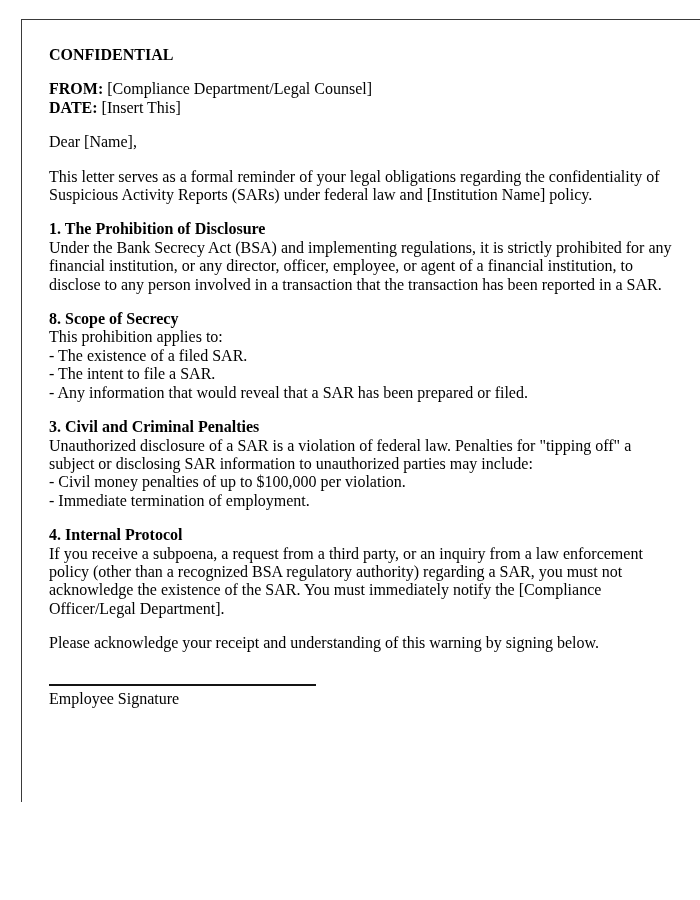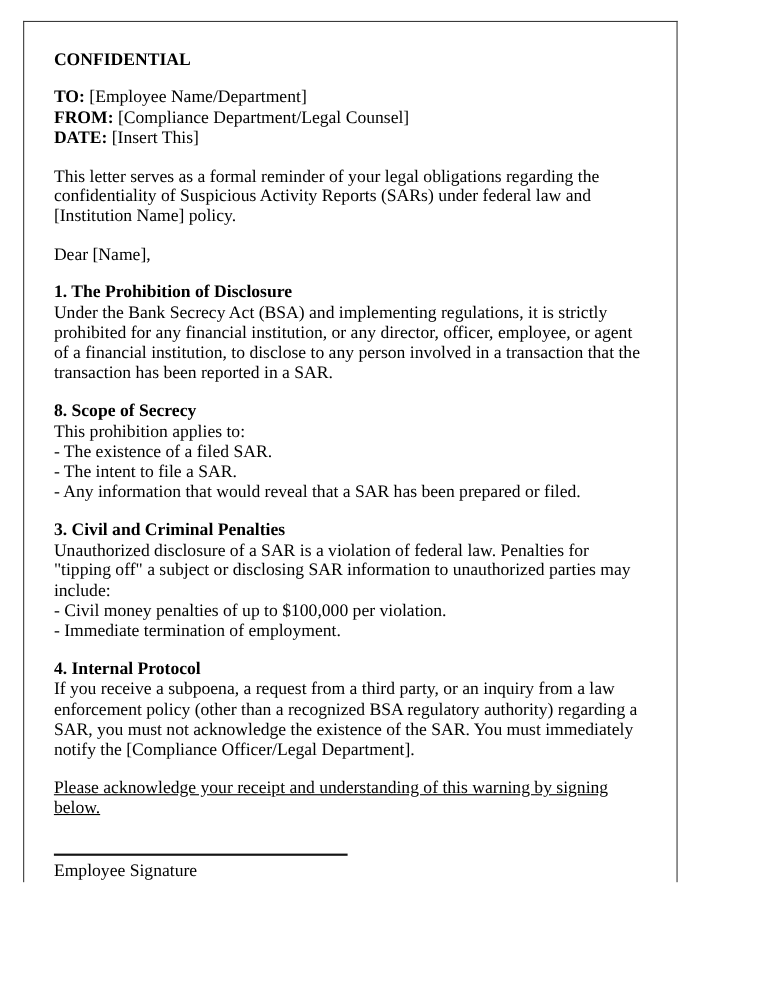--- a/index.html
+++ b/index.html
@@ -17,66 +17,62 @@
     position: relative;
     width: 700px;
     height: 900px;
     background: #ffffff;
     overflow: hidden;
   }
   .doc {
     position: absolute;
     left: 21px;
     top: 19px;
-    width: 595px;
+    width: 680px;
     height: 783px;
     box-sizing: border-box;
     border: 1px solid #3a3a3a;
     border-bottom: none;
     padding: 26px 27px 0 27px;
     overflow: hidden;
     background: #ffffff;
   }
   .para { margin: 0 0 16px 0; }
   .bold, strong { font-weight: bold; }
-  .closing { margin-bottom: 16px; text-decoration: underline; }
+  .closing { margin-bottom: 16px; }
   .sig-block { margin: 6px 0 3px 0; }
   .sig-line {
     display: inline-block;
     width: 267px;
     height: 15px;
     border-bottom: 2px solid #141414;
   }
 </style>
 </head>
 <body>
 
 <div class="page">
   <div class="doc">
 
     <p class="para bold">CONFIDENTIAL</p>
 
     <div class="para">
       <div>
-        <strong>TO:</strong>
-        <span>[Employee Name/Department]</span>
-      </div>
-      <div>
         <strong>FROM:</strong>
         <span>[Compliance Department/Legal Counsel]</span>
       </div>
       <div>
         <strong>DATE:</strong>
         <span>[Insert This]</span>
       </div>
     </div>
 
+    <p class="para">Dear [Name],</p>
+
     <p class="para">This letter serves as a formal reminder of your legal obligations regarding the confidentiality of Suspicious Activity Reports (SARs) under federal law and [Institution Name] policy.</p>
-
-    <p class="para">Dear [Name],</p>
 
     <div class="para">
       <div class="bold">1. The Prohibition of Disclosure</div>
       <div>Under the Bank Secrecy Act (BSA) and implementing regulations, it is strictly prohibited for any financial institution, or any director, officer, employee, or agent of a financial institution, to disclose to any person involved in a transaction that the transaction has been reported in a SAR.</div>
     </div>
 
     <div class="para">
       <div class="bold">8. Scope of Secrecy</div>
       <div>This prohibition applies to:</div>
       <div>- The existence of a filed SAR.</div>

